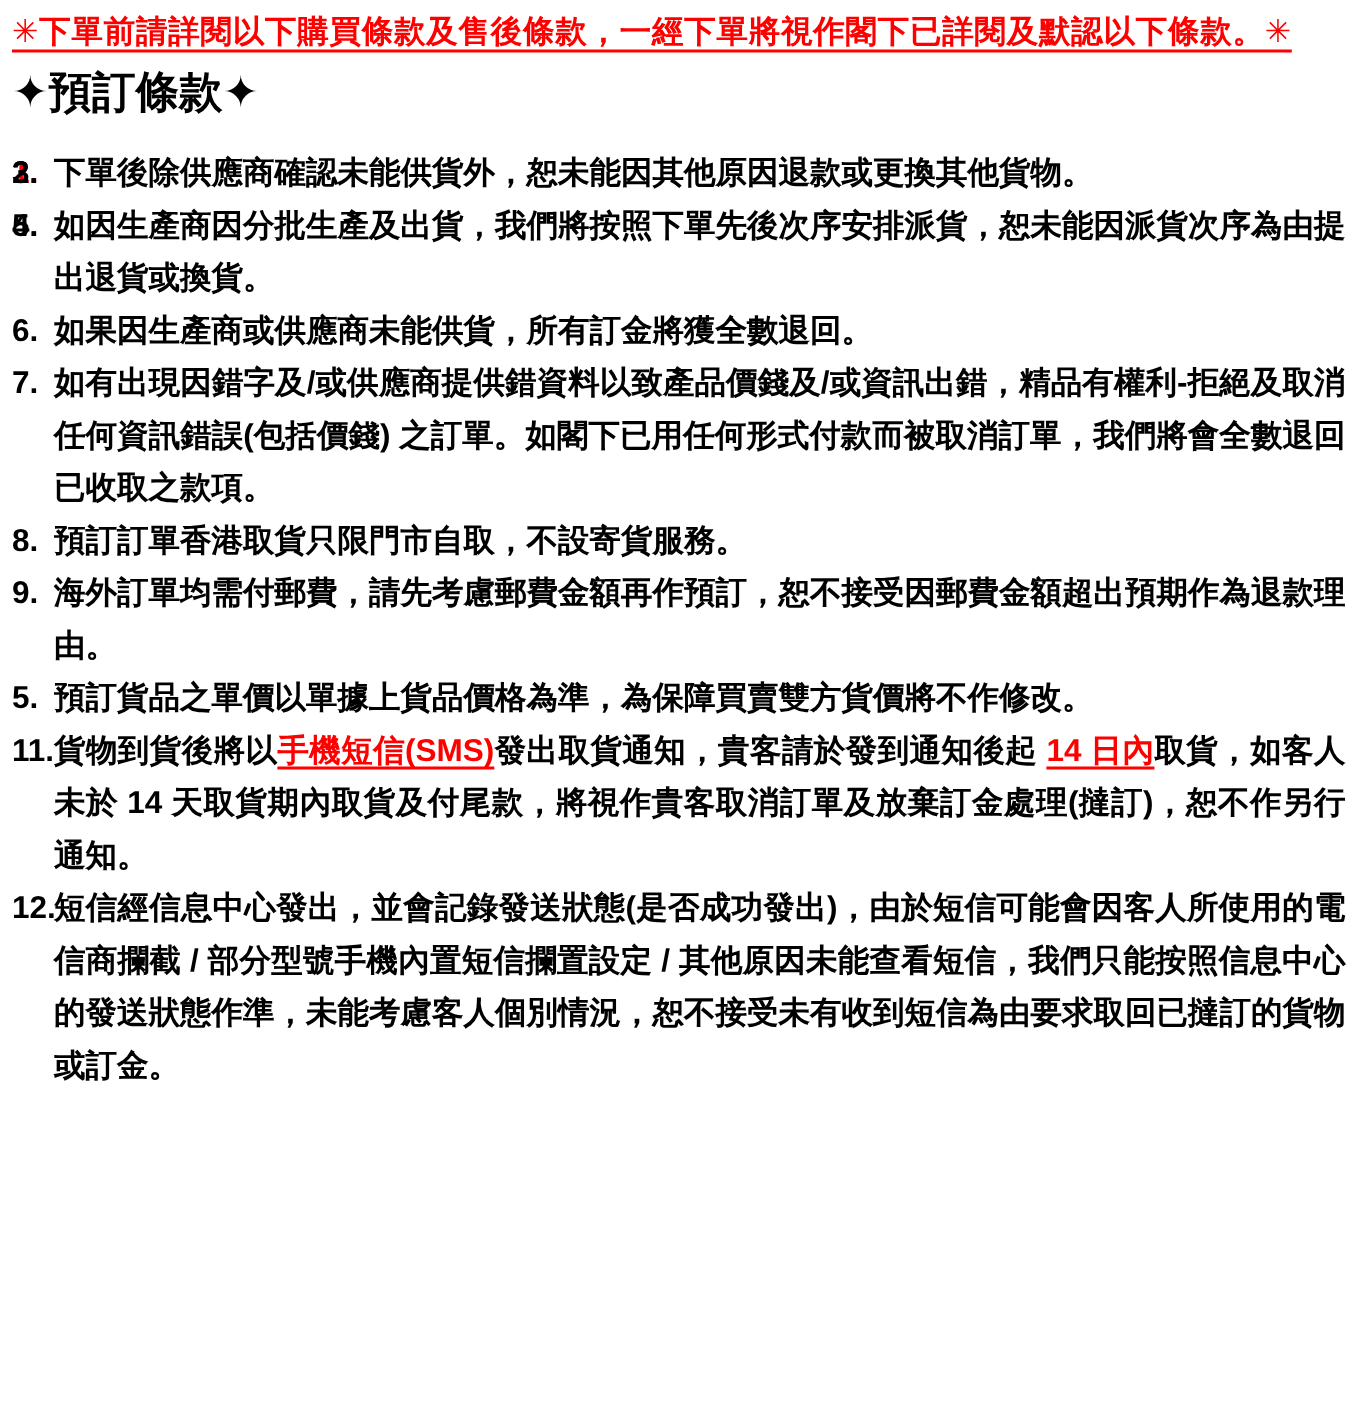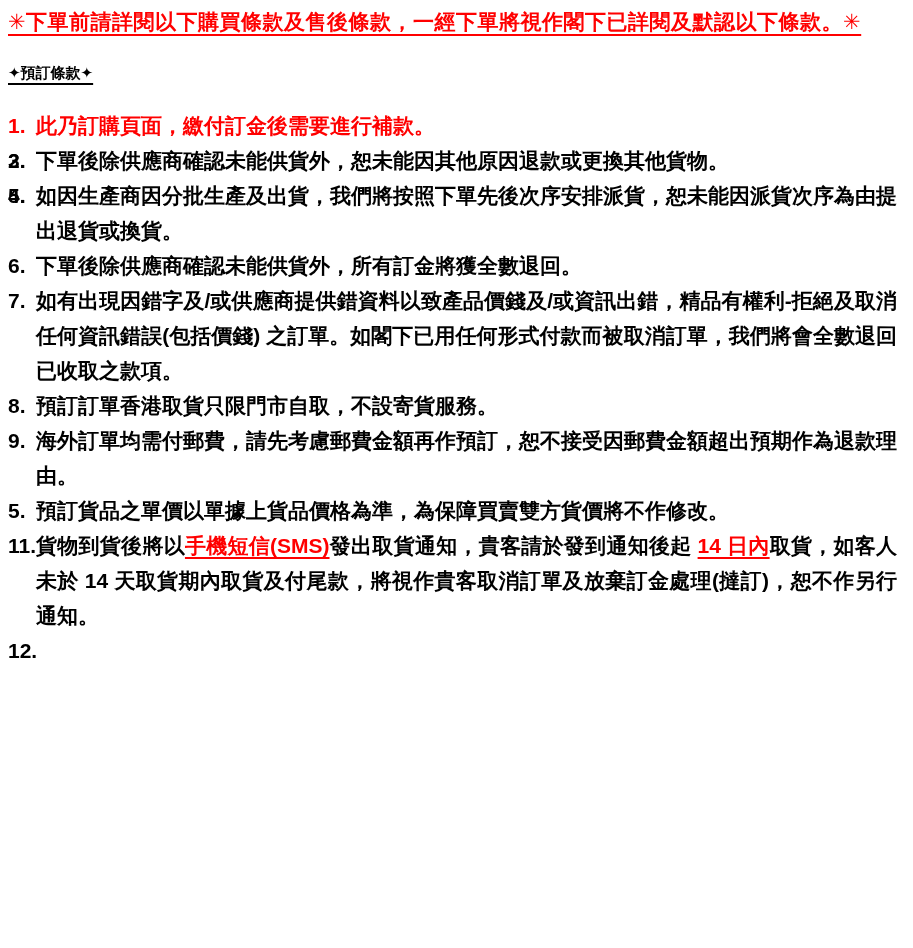--- a/index.html
+++ b/index.html
@@ -17,22 +17,22 @@
   .page{padding:8px 16px 0 8px;box-sizing:border-box;width:913px;}
   .notice{
     color:var(--alert-red);
     font-size:21px;line-height:28px;margin:0;
     text-decoration:underline;text-underline-offset:5px;
     text-decoration-thickness:2px;
     letter-spacing:0.5px;
   }
   .section-title{
     display:inline-block;
-    font-size:15px;line-height:26px;margin:24px 0 0 0;
-    text-decoration:underline;text-underline-offset:5px;
+    font-size:29px;line-height:26px;margin:13px 0 0 0;
+    text-underline-offset:5px;
     text-decoration-thickness:2px;
   }
   ol.terms{
     list-style:none;margin:22px 0 0 0;padding:0;
   }
   ol.terms li{
     position:relative;padding-left:28px;
     font-size:21px;line-height:35px;
     text-align:justify;
   }
@@ -49,26 +49,26 @@
 <body>
 
 <div class="page">
   <p class="notice">✳下單前請詳閱以下購買條款及售後條款，一經下單將視作閣下已詳閱及默認以下條款。✳</p>
 
   <div>
     <span class="section-title">✦預訂條款✦</span>
   </div>
 
   <ol class="terms">
-      <li class="red-item"><span class="num">1.</span><span class="seg">此乃訂購頁面，繳付訂金後需要進行補款。</span></li>
+      <li class="red-item"><span class="num">1.</span></li>
       <li class=""><span class="num">2.</span></li>
       <li class=""><span class="num">3.</span><span class="seg">下單後除供應商確認未能供貨外，恕未能因其他原因退款或更換其他貨物。</span></li>
       <li class=""><span class="num">4.</span></li>
       <li class=""><span class="num">5.</span><span class="seg">如因生產商因分批生產及出貨，我們將按照下單先後次序安排派貨，恕未能因派貨次序為由提出退貨或換貨。</span></li>
-      <li class=""><span class="num">6.</span><span class="seg">下單後除供應商確認未能供貨外，所有訂金將獲全數退回。</span></li>
+      <li class=""><span class="num">6.</span><span class="seg">如果因生產商或供應商未能供貨，所有訂金將獲全數退回。</span></li>
       <li class=""><span class="num">7.</span><span class="seg">如有出現因錯字及/或供應商提供錯資料以致產品價錢及/或資訊出錯，精品有權利-拒絕及取消任何資訊錯誤(包括價錢) 之訂單。如閣下已用任何形式付款而被取消訂單，我們將會全數退回已收取之款項。</span></li>
       <li class=""><span class="num">8.</span><span class="seg">預訂訂單香港取貨只限門市自取，不設寄貨服務。</span></li>
       <li class=""><span class="num">9.</span><span class="seg">海外訂單均需付郵費，請先考慮郵費金額再作預訂，恕不接受因郵費金額超出預期作為退款理由。</span></li>
       <li class=""><span class="num">5.</span><span class="seg">預訂貨品之單價以單據上貨品價格為準，為保障買賣雙方貨價將不作修改。</span></li>
       <li class=""><span class="num">11.</span><span class="seg">貨物到貨後將以</span><span class="seg-red-underline">手機短信(SMS)</span><span class="seg">發出取貨通知，貴客請於發到通知後起 </span><span class="seg-red-underline">14 日內</span><span class="seg">取貨，如客人未於 14 天取貨期內取貨及付尾款，將視作貴客取消訂單及放棄訂金處理(撻訂)，恕不作另行通知。</span></li>
-      <li class=""><span class="num">12.</span></li>
+      <li class=""><span class="num">12.</span><span class="seg">短信經信息中心發出，並會記錄發送狀態(是否成功發出)，由於短信可能會因客人所使用的電信商攔截 / 部分型號手機內置短信攔置設定 / 其他原因未能查看短信，我們只能按照信息中心的發送狀態作準，未能考慮客人個別情況，恕不接受未有收到短信為由要求取回已撻訂的貨物或訂金。</span></li>
     </ol>
 </div>
 
 </body></html>

